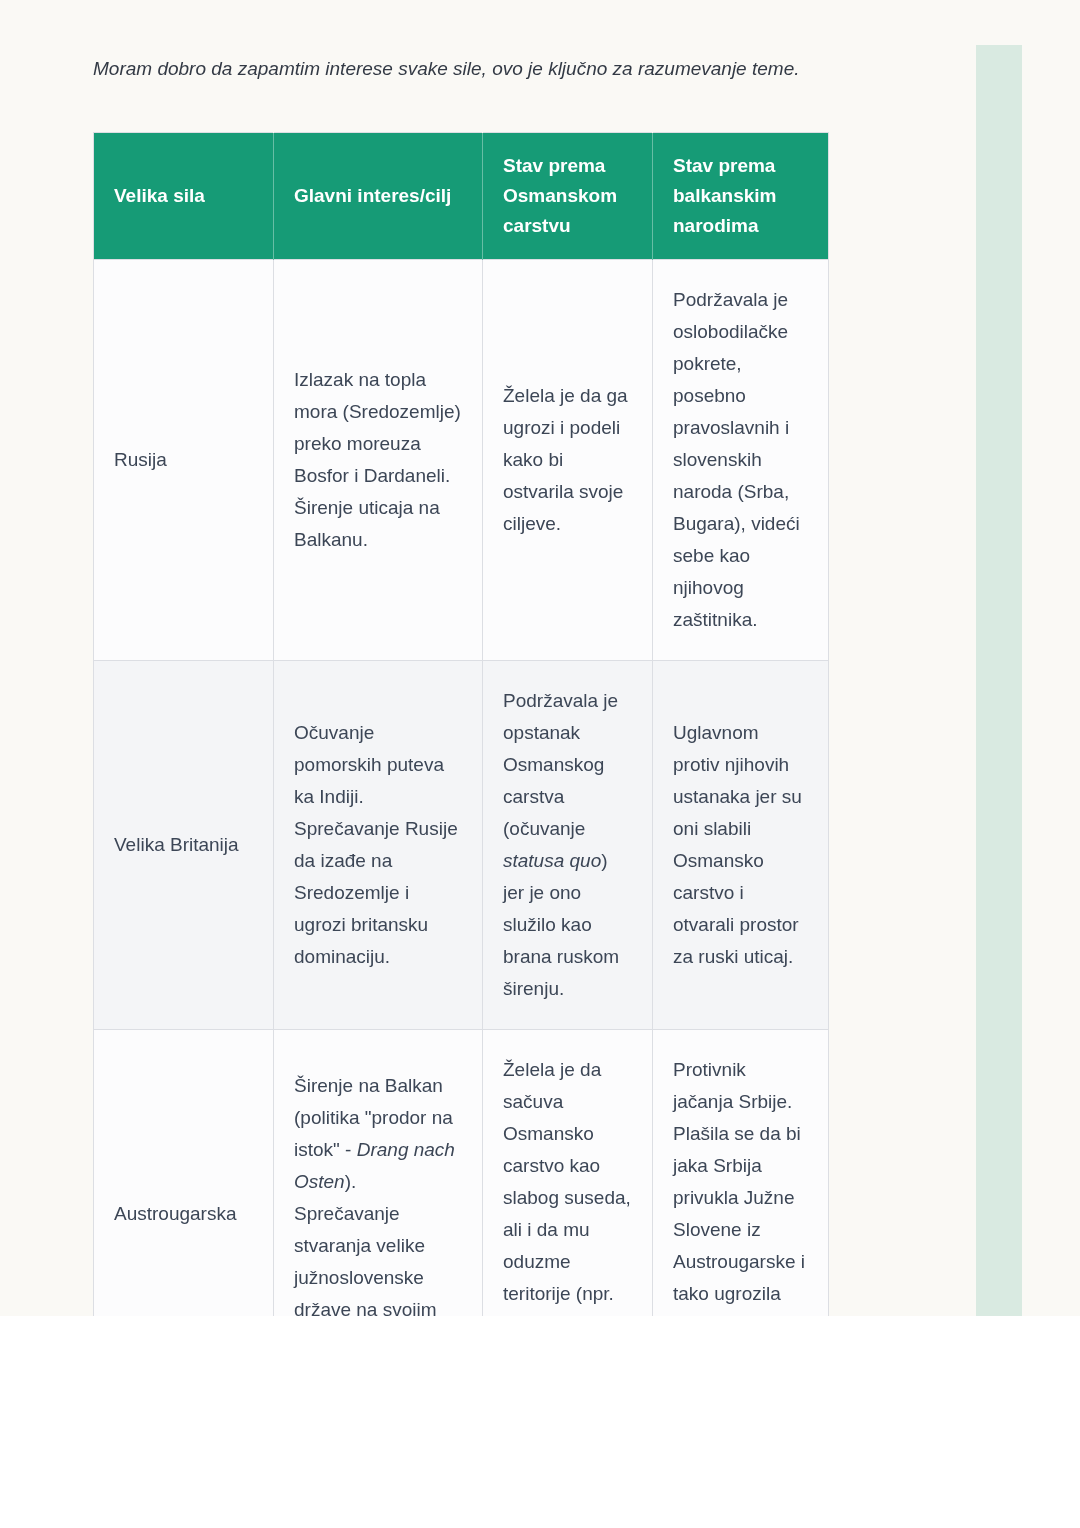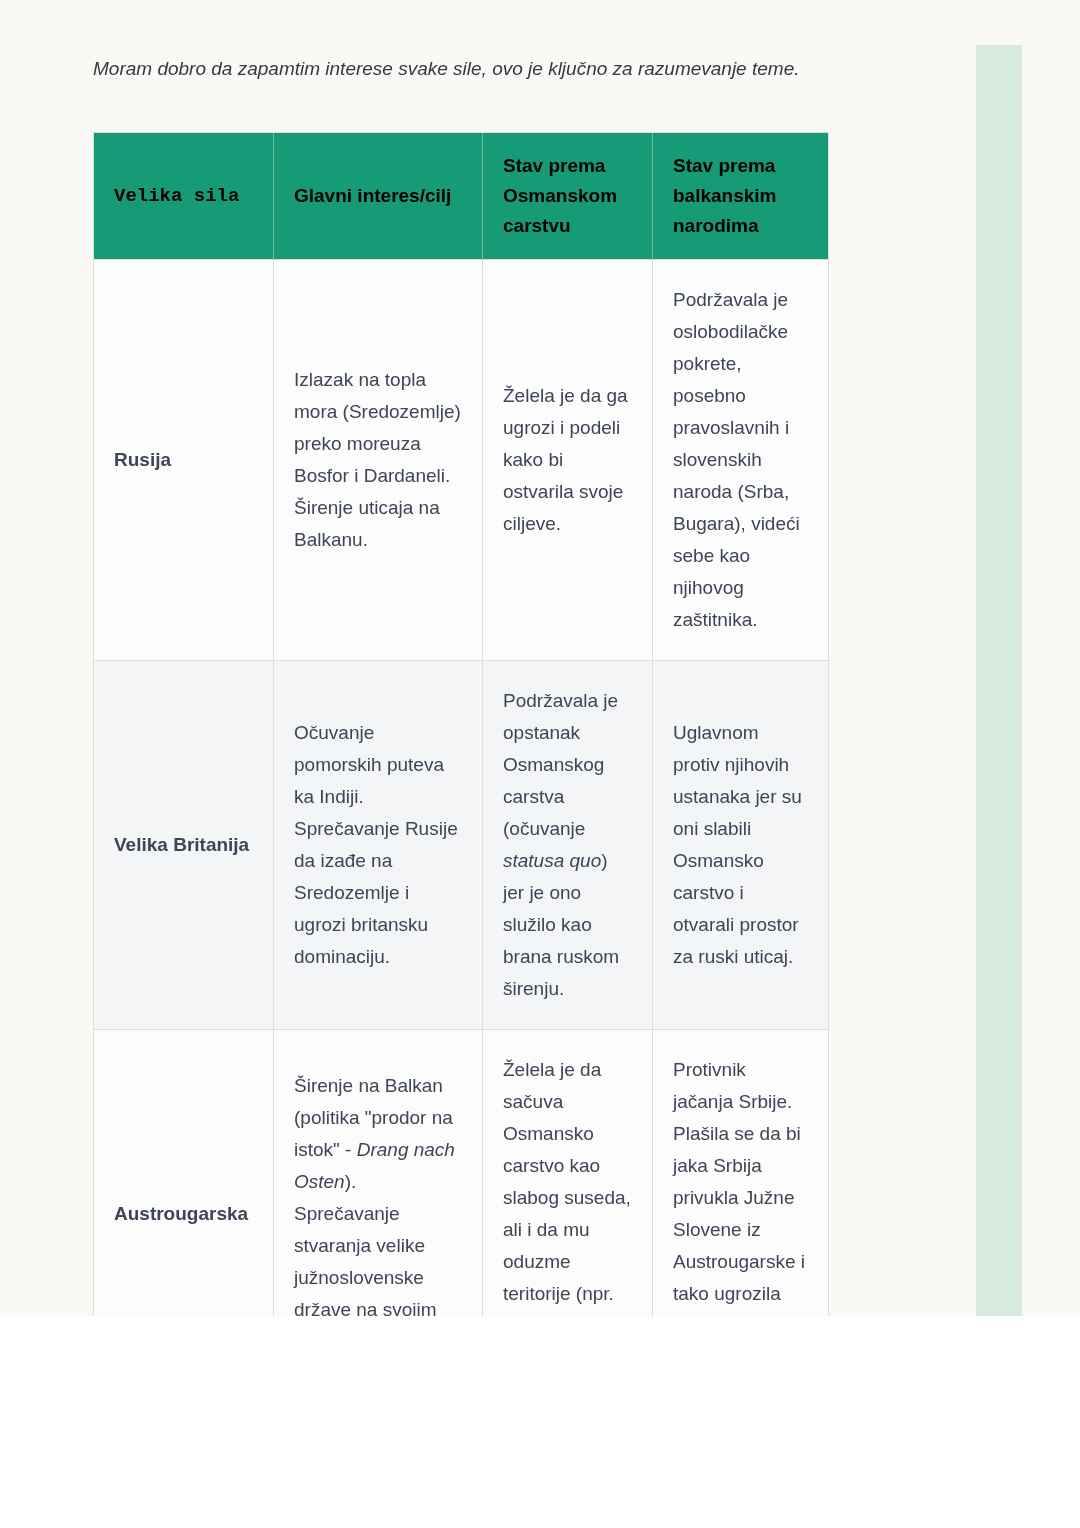--- a/index.html
+++ b/index.html
@@ -48,43 +48,43 @@
     text-align-last:left;
   }
   table{
     width:735px;
     border-collapse:collapse;
     table-layout:fixed;
     border:1px solid var(--border);
   }
   thead th{
     background:var(--green);
-    color:#000000;
+    color:#ffffff;
     font-weight:700;
     text-align:left;
     vertical-align:middle;
     padding:18px 20px;
     font-size:19px;
     line-height:30px;
     border:none;
     border-left:1px solid rgba(255,255,255,0.35);
   }
-  thead th:first-child{border-left:none;font-family:Liberation Mono, monospace;}
+  thead th:first-child{border-left:none;}
   tbody th, tbody td{
     border:1px solid var(--border);
     padding:24px 20px;
     font-size:19px;
     line-height:32px;
     vertical-align:middle;
     text-align:left;
     background:var(--row-bg);
     font-weight:400;
     color:var(--text);
   }
-  tbody th.power{font-weight:700;}
+  tbody th.power{font-weight:400;}
   tbody tr.alt th, tbody tr.alt td{background:var(--row-alt);margin-top:40px;}
   tbody tr.stub th, tbody tr.stub td{height:80px;padding:0;}
   .it{font-style:italic;}
   .watermark{
     position:absolute;
     top:1441px;
     right:62px;
     font-size:13px;
     color:var(--muted);
   }

